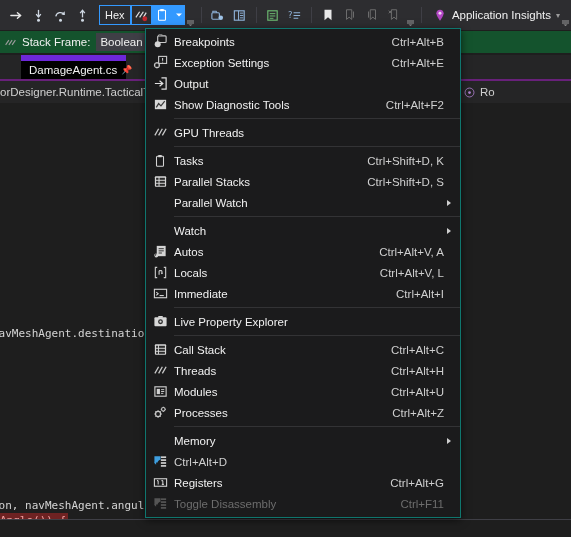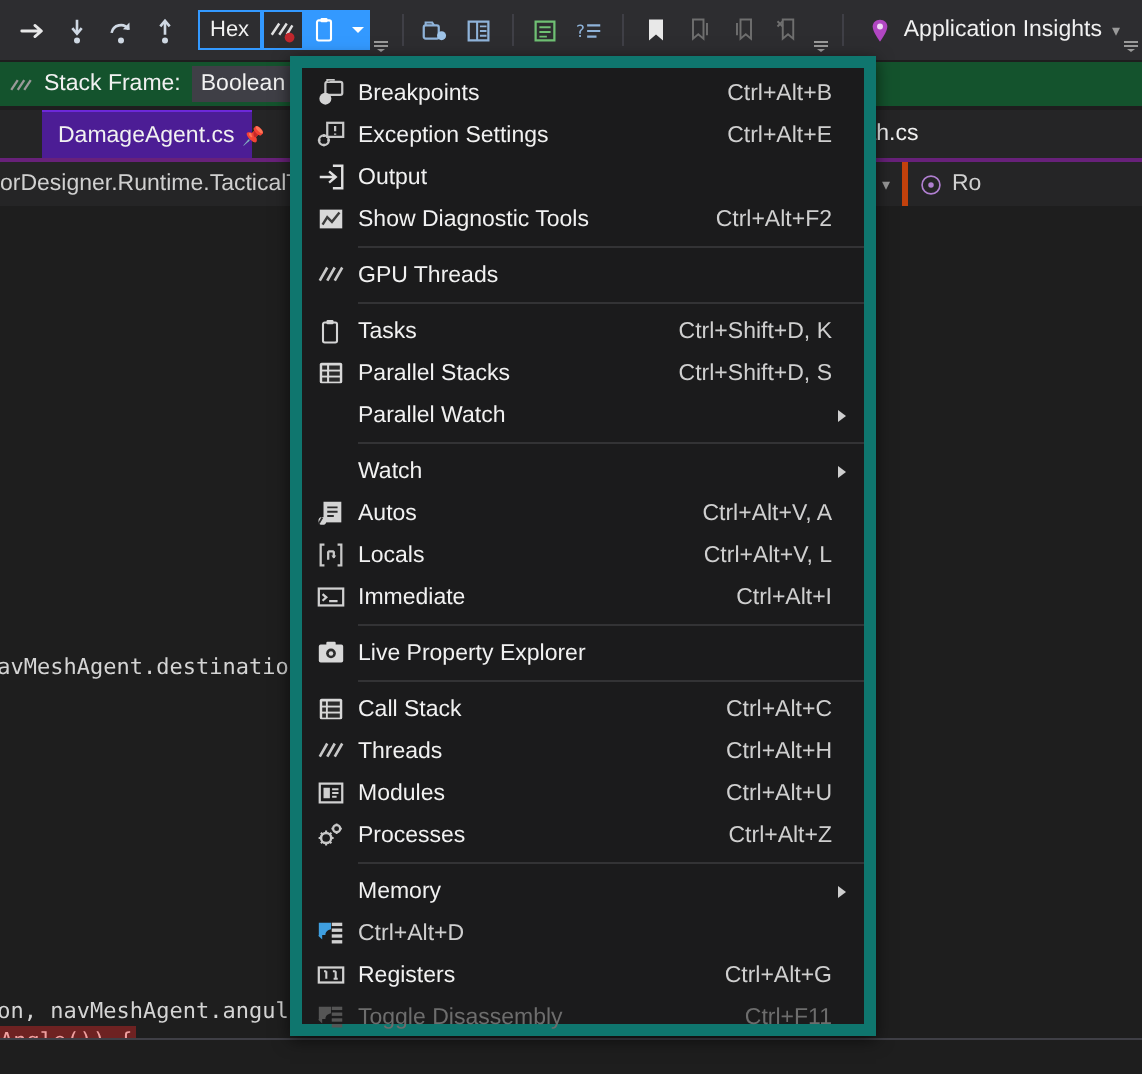--- a/index.html
+++ b/index.html
@@ -57,38 +57,38 @@
   .tabstrip {
     position: absolute; left: 0; top: 55px; width: 571px; height: 24px;
     background: #252526;
   }
   .tab {
     position: absolute; top: 0; height: 24px;
     display: flex; align-items: center; gap: 4px;
     font-size: 11.5px; color: #f1f1f1;
     padding: 0 8px;
   }
-  .tab.active { background: #4c1d95; border-top: 1px solid #6d28d9; }
+  .tab.active { background: #000000; border-top: 6px solid #6d28d9; }
   .pin-icon { font-size: 9px; color: #c8c8c8; }
 
   .purple-line {
     position: absolute; left: 0; top: 79px; width: 571px; height: 2px; background: #68217a;
   }
 
   .navbar-row {
     position: absolute; left: 0; top: 81px; width: 571px; height: 22px;
     background: #252526; display:flex; align-items:center;
   }
   .navcombo {
     height: 22px; display:flex; align-items:center;
     color:#d0d0d0; font-size: 11.5px; white-space: nowrap; overflow:hidden;
   }
   .navcombo.left { width: 146px; padding-left: 0px; }
   .navcombo.mid { flex: 1; justify-content: flex-end; padding-right: 6px; }
-  .navcombo.right { width: 120px; padding-left: 6px; gap: 5px; border-left: 3px solid #c2410c; }
+  .navcombo.right { width: 120px; padding-left: 6px; gap: 5px; border-left: 7px solid #c2410c; }
   .nav-caret { color: #9a9a9a; font-size: 8px; }
 
   .code-area {
     position: absolute; left: 0; top: 103px; width: 571px; height: 416px;
     background: #1e1e1e; overflow: hidden;
   }
   .code-line {
     position: absolute; white-space: pre;
     font-family: "DejaVu Sans Mono", monospace; font-size: 11px; color: #d4d4d4;
   }
@@ -98,23 +98,23 @@
     background: #6e2222; color: #f0a0a0; padding: 1px 2px;
   }
   .statusbar {
     position:absolute; left:0; bottom:0; width:571px; height:18px; background:#1e1e1e;
     border-top: 1px solid #3f3f46;
   }
 
   
   .menu {
     position: absolute; left: 145px; top: 28px;
-    width: 293px; height: 490px;
+    width: 316px; height: 490px;
     background: #1b1b1c;
-    border: 6px solid #0f766e;
+    border: 1px solid #0f766e;
     box-shadow: 0 2px 8px rgba(0,0,0,.6);
     padding: 2px 0;
     z-index: 50;
   }
   .mi {
     position: relative; height: 21px;
     display: flex; align-items: center;
     color: #f1f1f1; font-size: 11.5px;
     cursor: default;
   }

